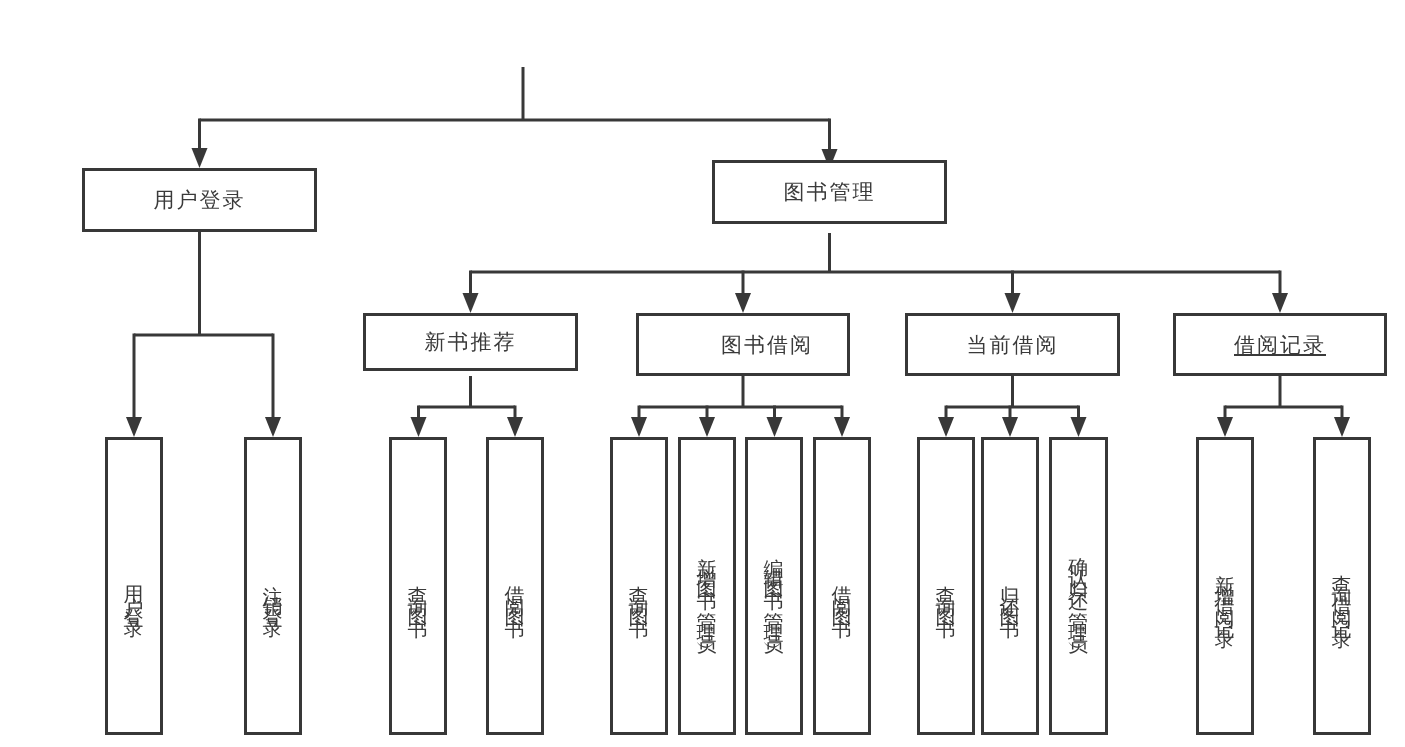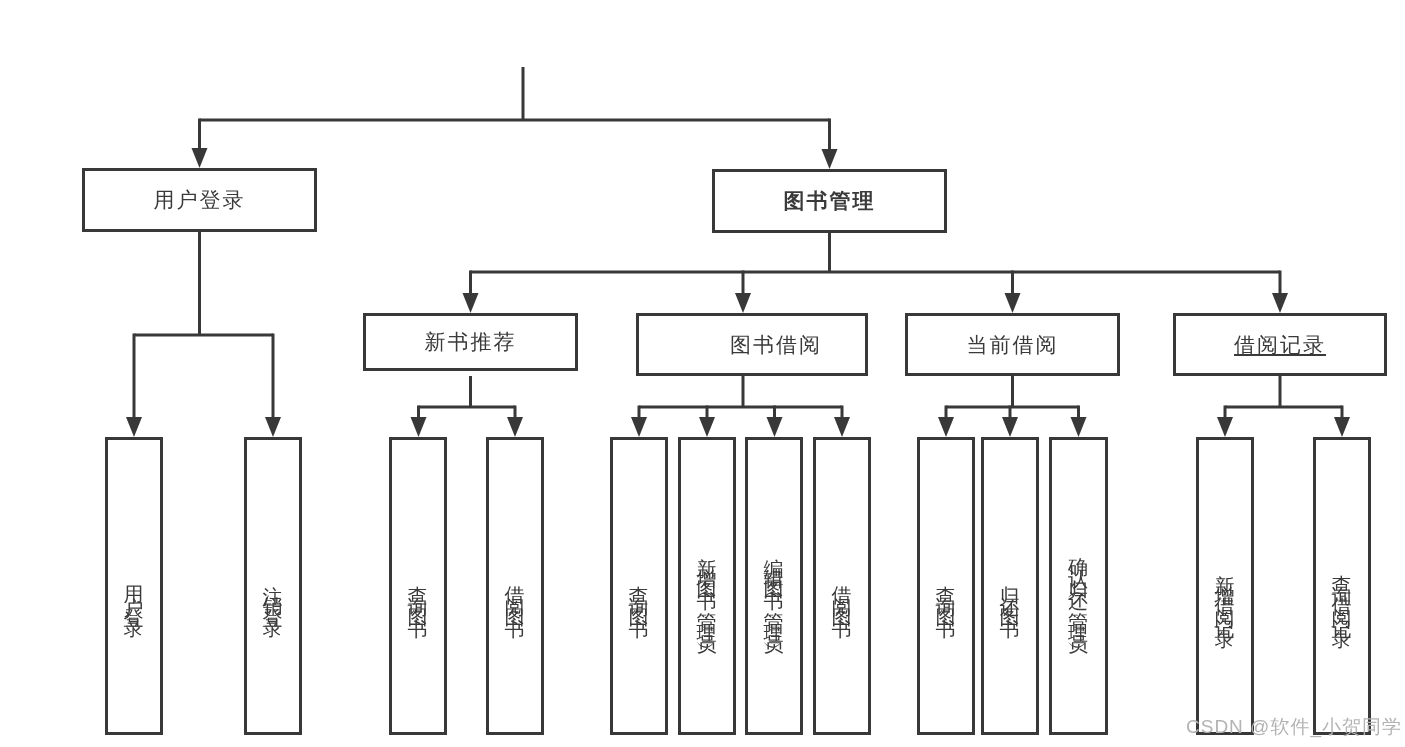--- a/index.html
+++ b/index.html
@@ -82,28 +82,28 @@
       <polygon points="1002,417 1018,417 1010,437" fill="#383838"></polygon>
       <polygon points="1070.5,417 1086.5,417 1078.5,437" fill="#383838"></polygon>
       <polygon points="1217,417 1233,417 1225,437" fill="#383838"></polygon>
       <polygon points="1334,417 1350,417 1342,437" fill="#383838"></polygon>
     </svg>
 
 
   <div class="node h" style="left:82px;top:168px;width:235px;height:64px;">
     <span class="label">用户登录</span>
   </div>
-  <div class="node h" style="left:712px;top:169px;width:235px;height:64px;font-weight:bold;">
+  <div class="node h" style="left:712px;top:160px;width:235px;height:64px;">
     <span class="label">图书管理</span>
   </div>
 
   <div class="node h" style="left:363px;top:313px;width:215px;height:58px;">
     <span class="label">新书推荐</span>
   </div>
-  <div class="node h" style="left:636px;top:313px;width:232px;height:63px;padding-left:48px;">
+  <div class="node h" style="left:636px;top:313px;width:214px;height:63px;padding-left:48px;">
     <span class="label">图书借阅</span>
   </div>
   <div class="node h" style="left:905px;top:313px;width:215px;height:63px;">
     <span class="label">当前借阅</span>
   </div>
   <div class="node h" style="left:1173px;top:313px;width:214px;height:63px;text-decoration:underline;">
     <span class="label">借阅记录</span>
   </div>
 
   <div class="node v" style="left:105px;top:437px;width:58px;height:298px;">
@@ -143,14 +143,13 @@
     <span class="label">确认归还（管理员）</span>
   </div>
 
   <div class="node v" style="left:1196px;top:437px;width:58px;height:298px;">
     <span class="label">新增借阅记录</span>
   </div>
   <div class="node v" style="left:1313px;top:437px;width:58px;height:298px;">
     <span class="label">查询借阅记录</span>
   </div>
 
-  <div class="watermark">CSDN @软件_小贺同学</div>
 </div>
 
 </body></html>

